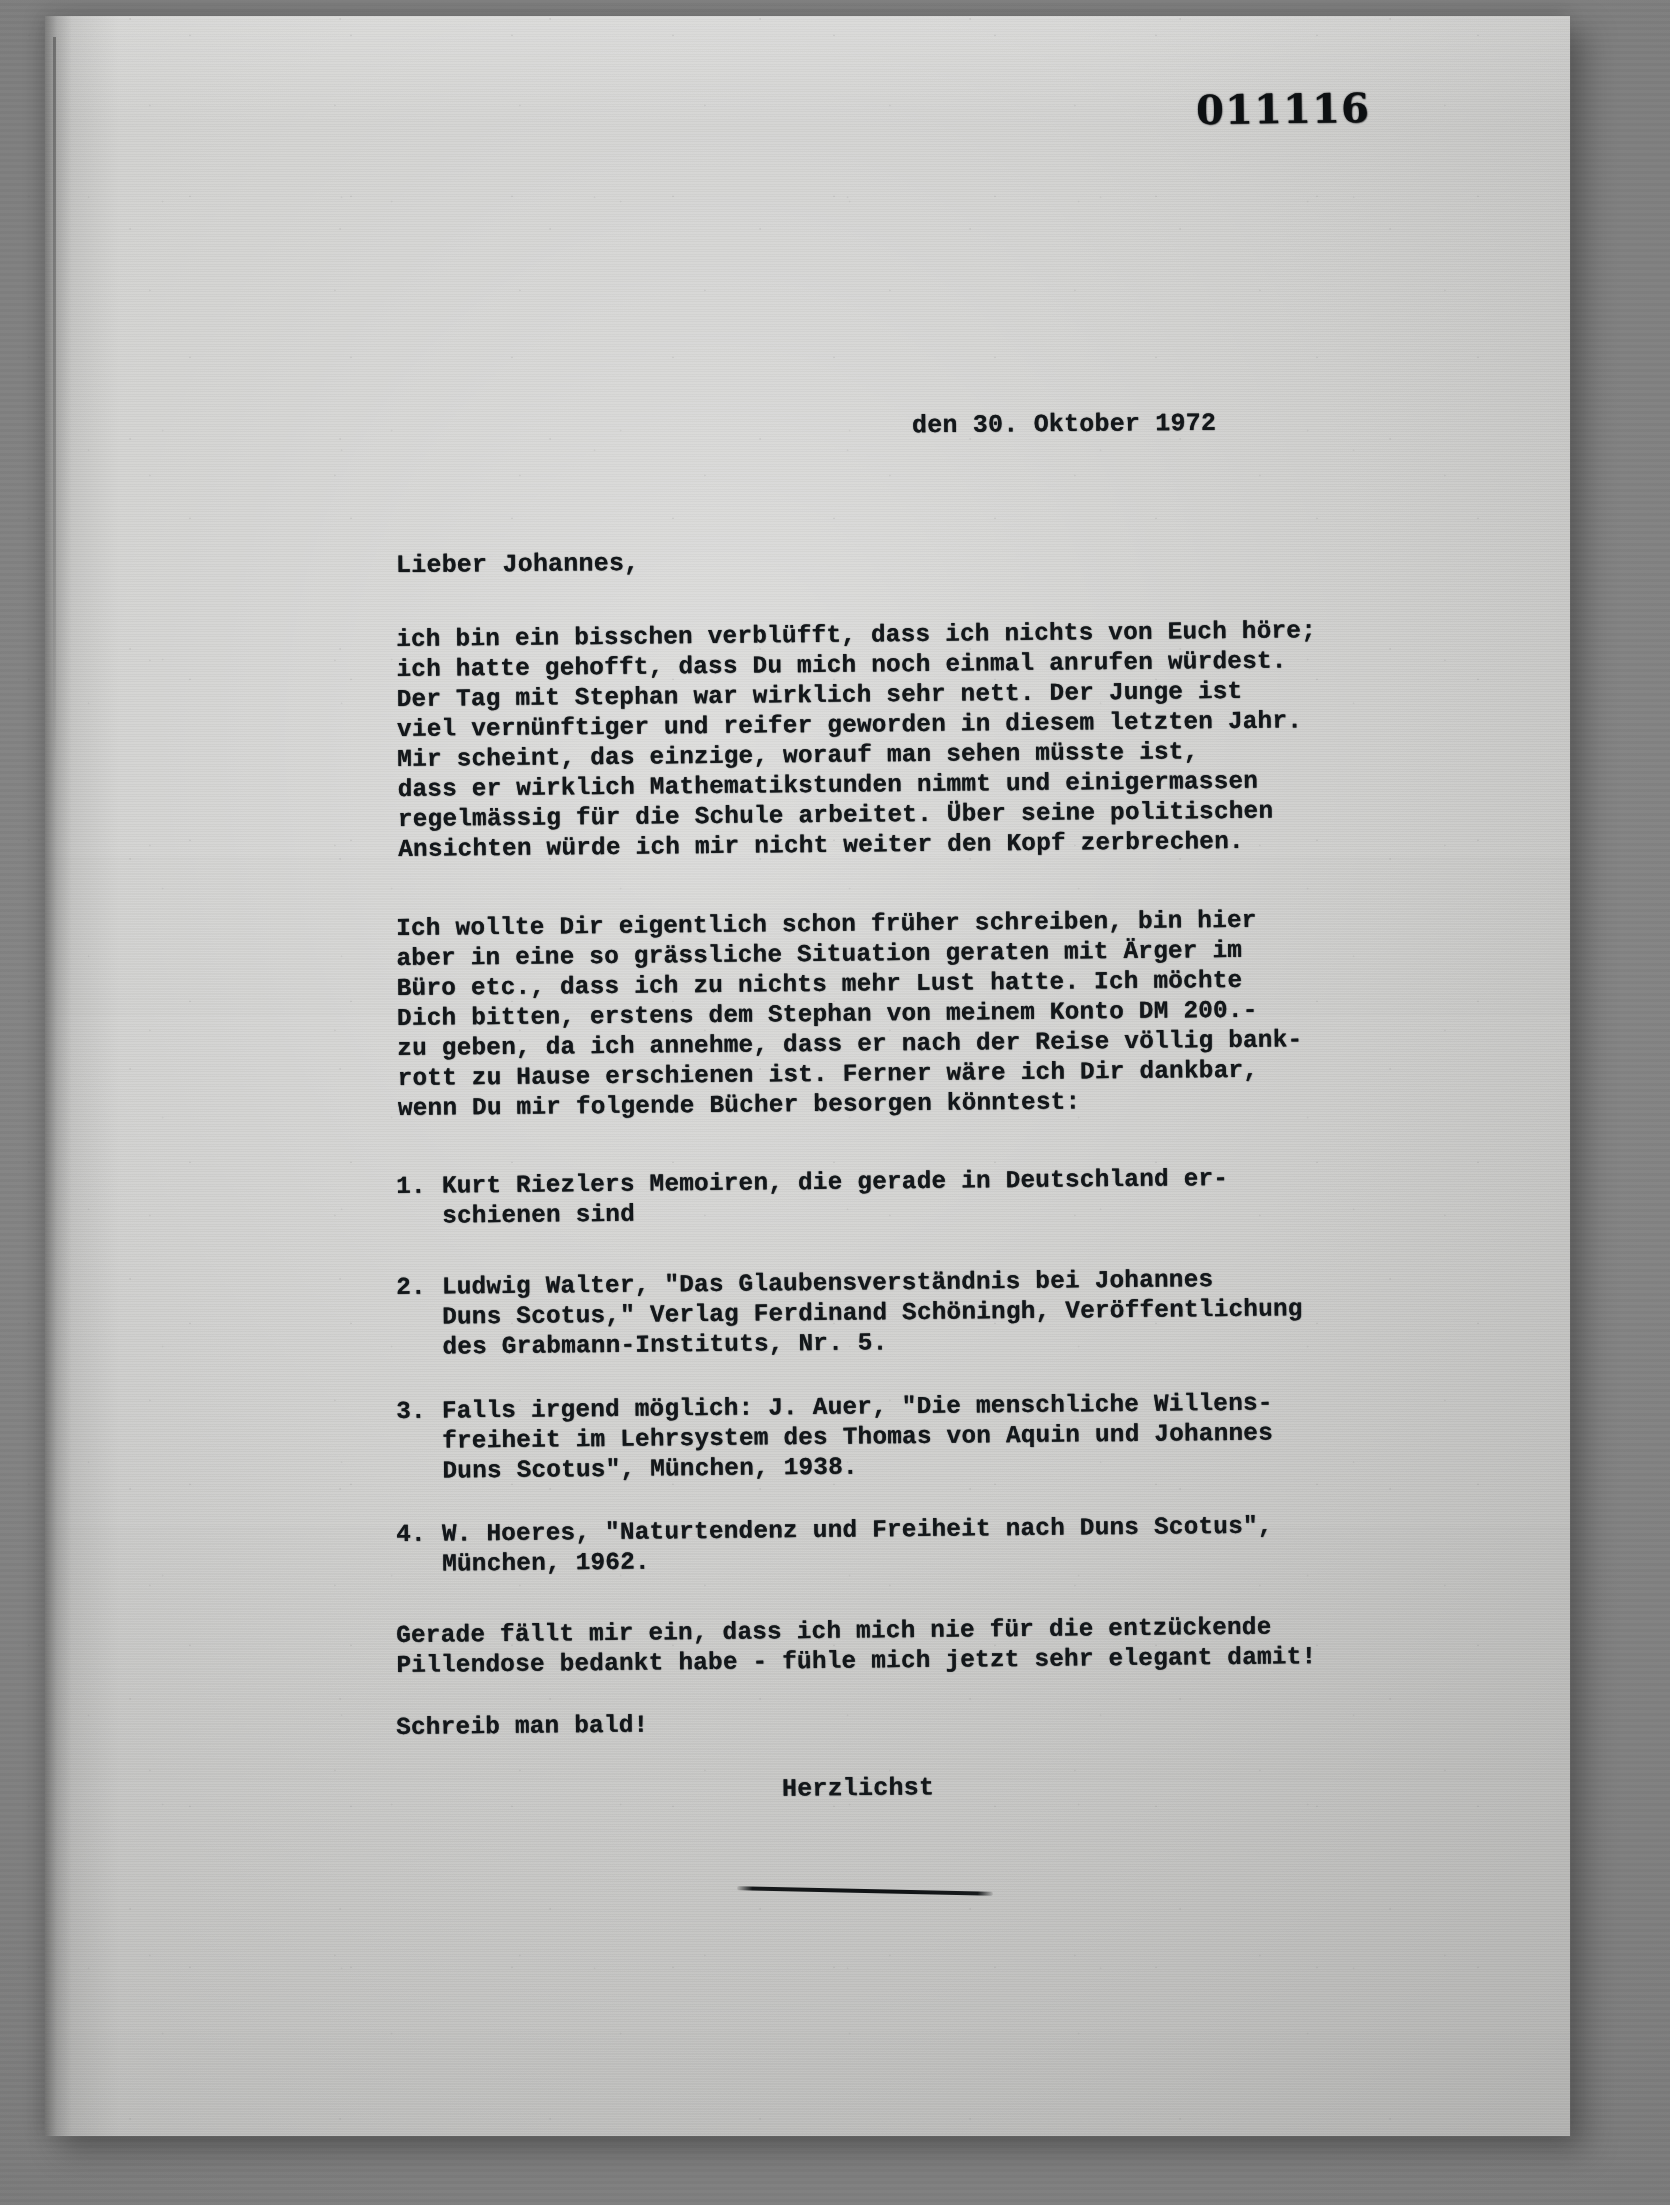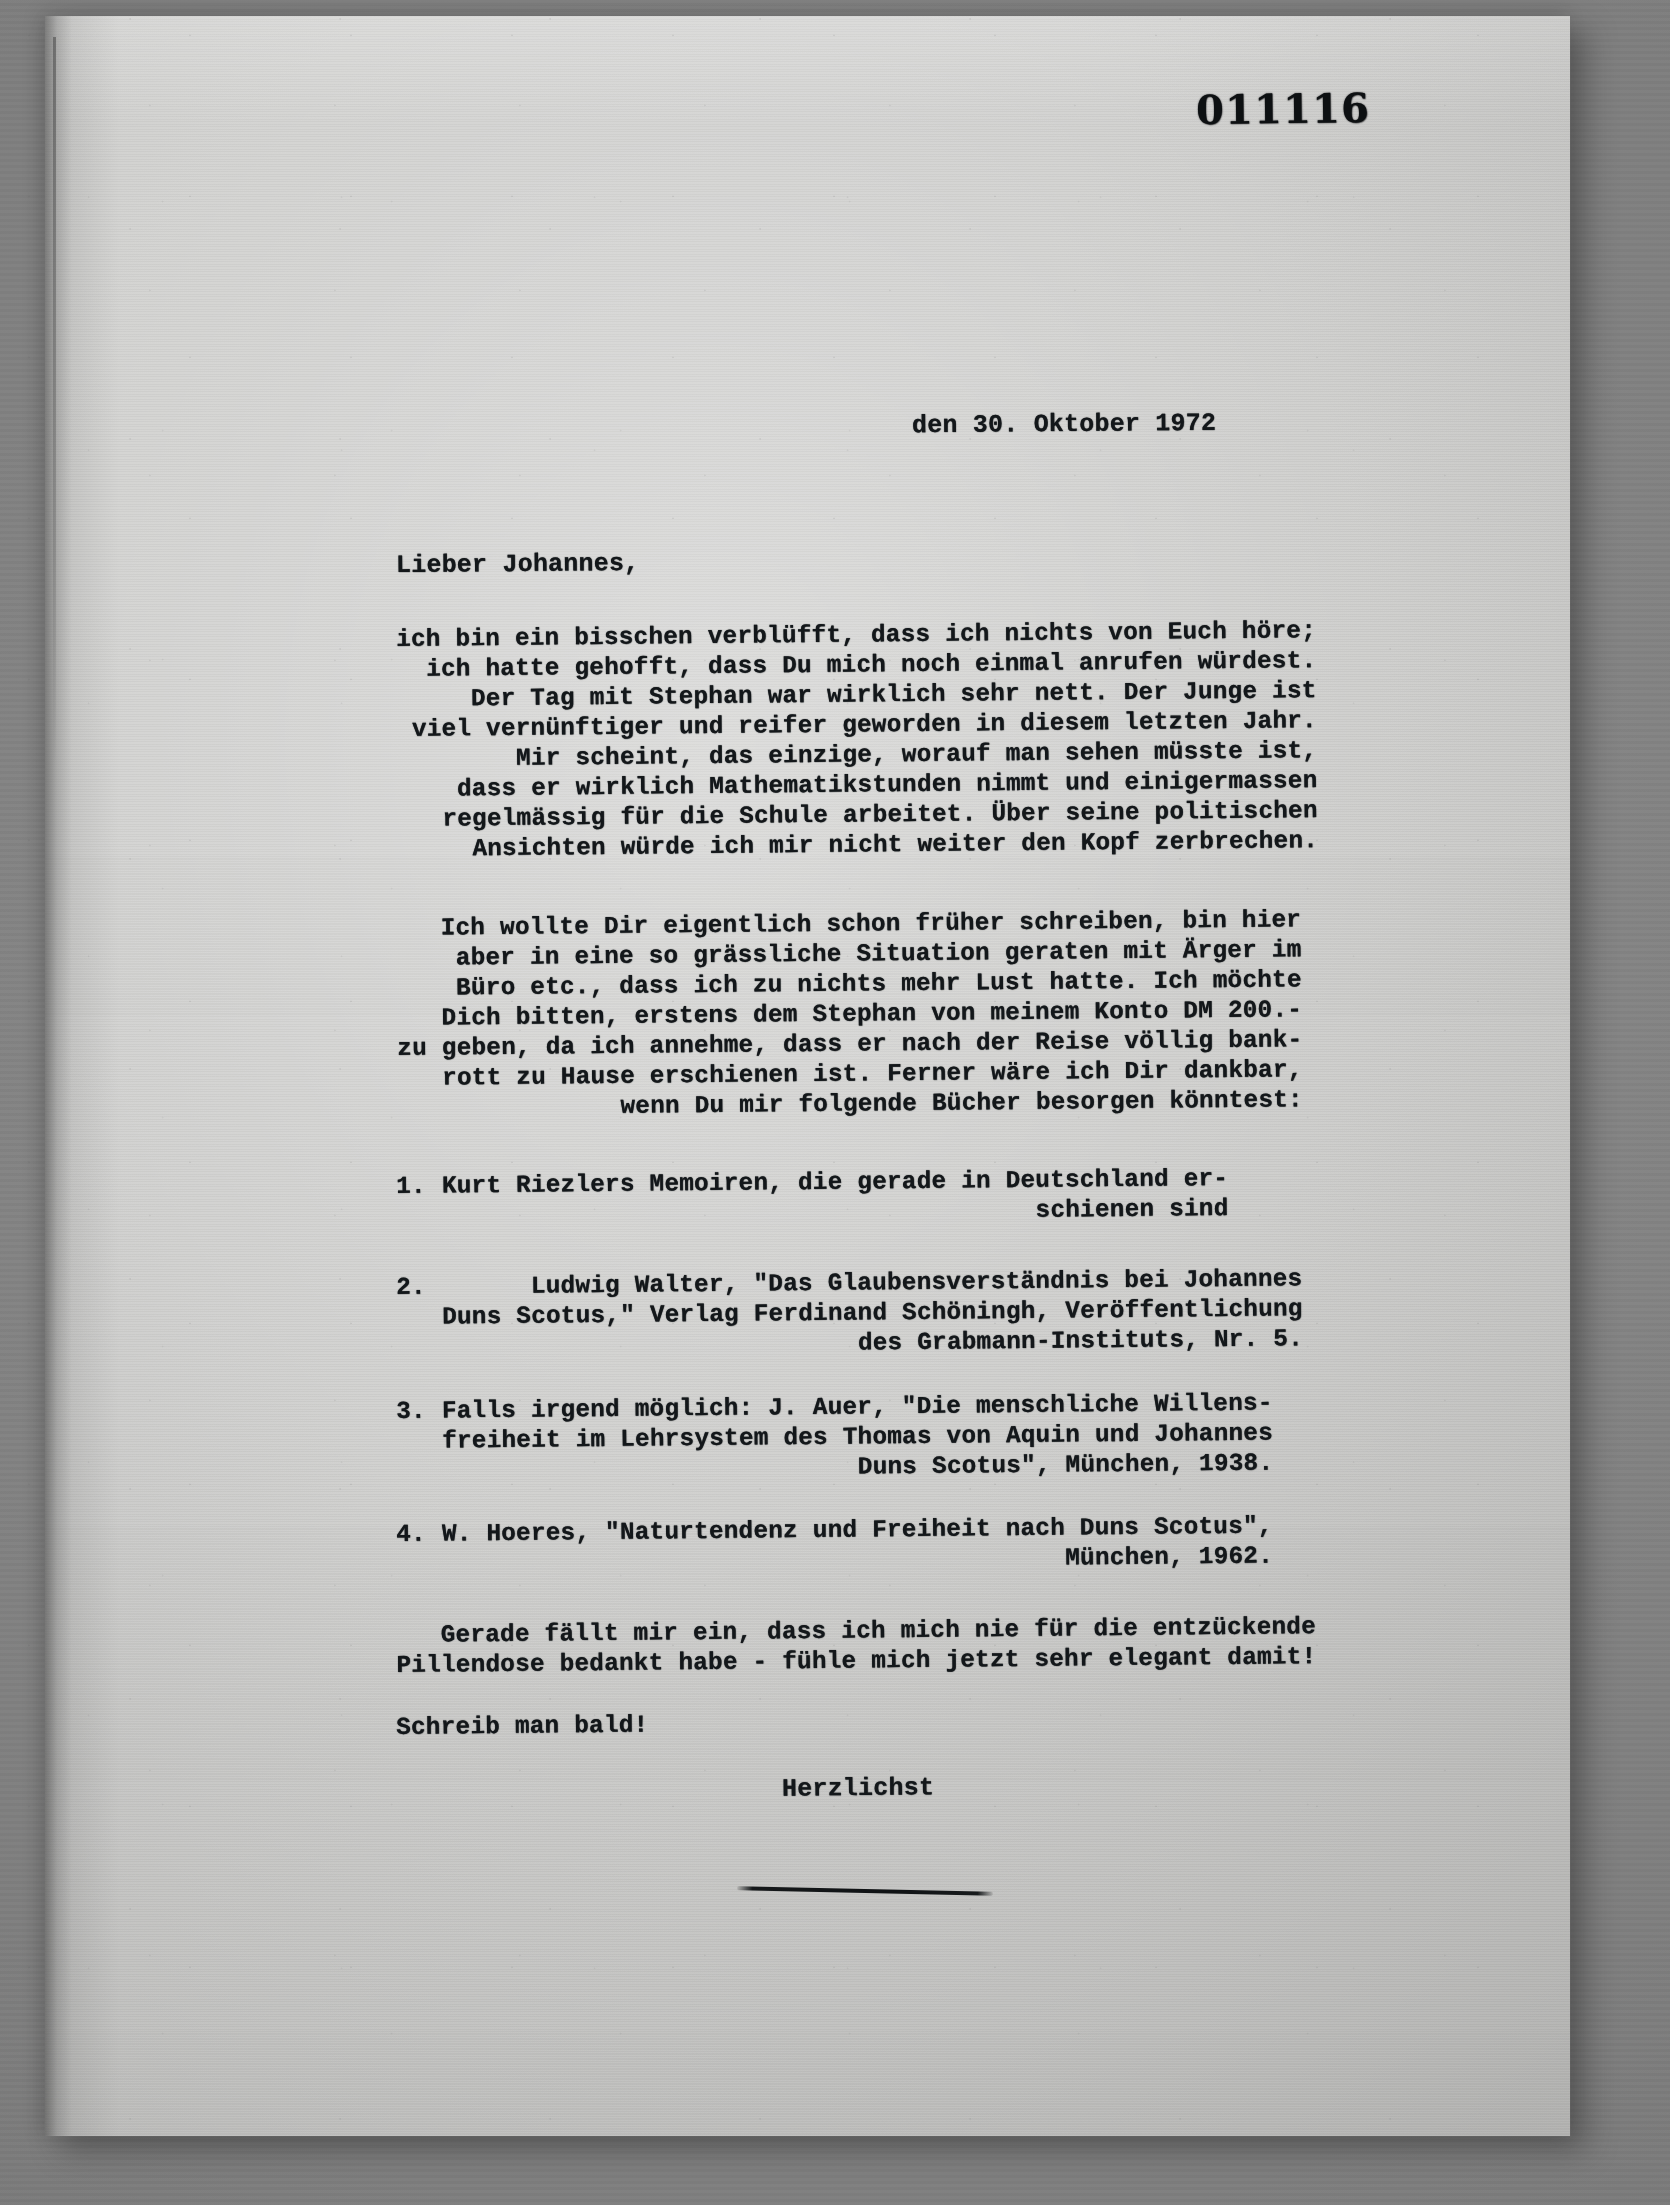--- a/index.html
+++ b/index.html
@@ -90,21 +90,20 @@
     pointer-events: none;
   }
 
   
   .content {
     position: absolute;
     left: 0; top: 0;
     width: 1525px;
     height: 2120px;
     color: #14181a;
-    text-align: right;
   }
 
   .typed {
     font-family: "Liberation Mono", "DejaVu Sans Mono", monospace;
     font-weight: 700;
     color: #13171a;
     white-space: pre;
     letter-spacing: 0.2px;
     text-shadow:
       0 0 1px rgba(25,28,30,0.70),

